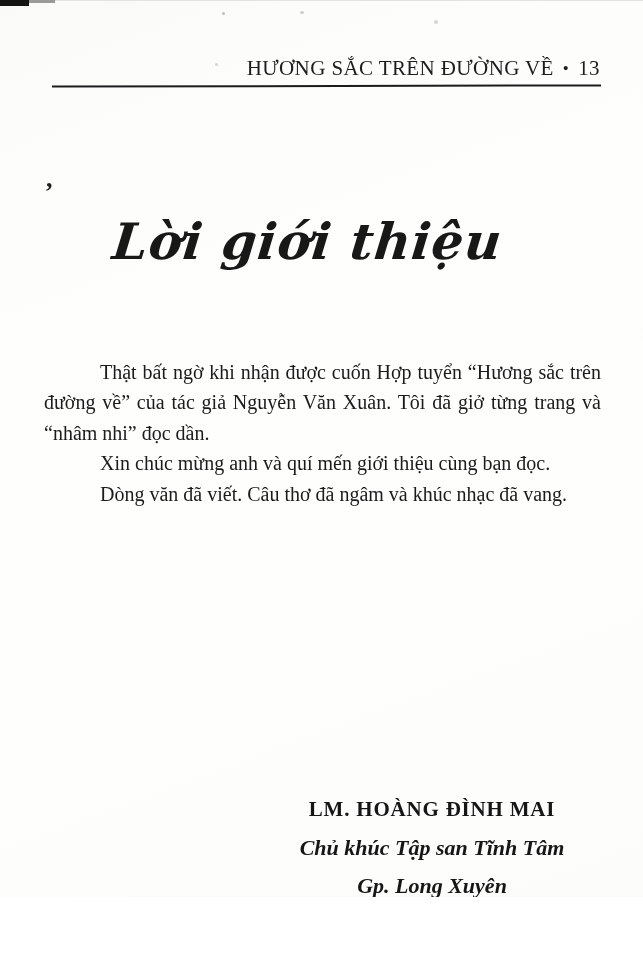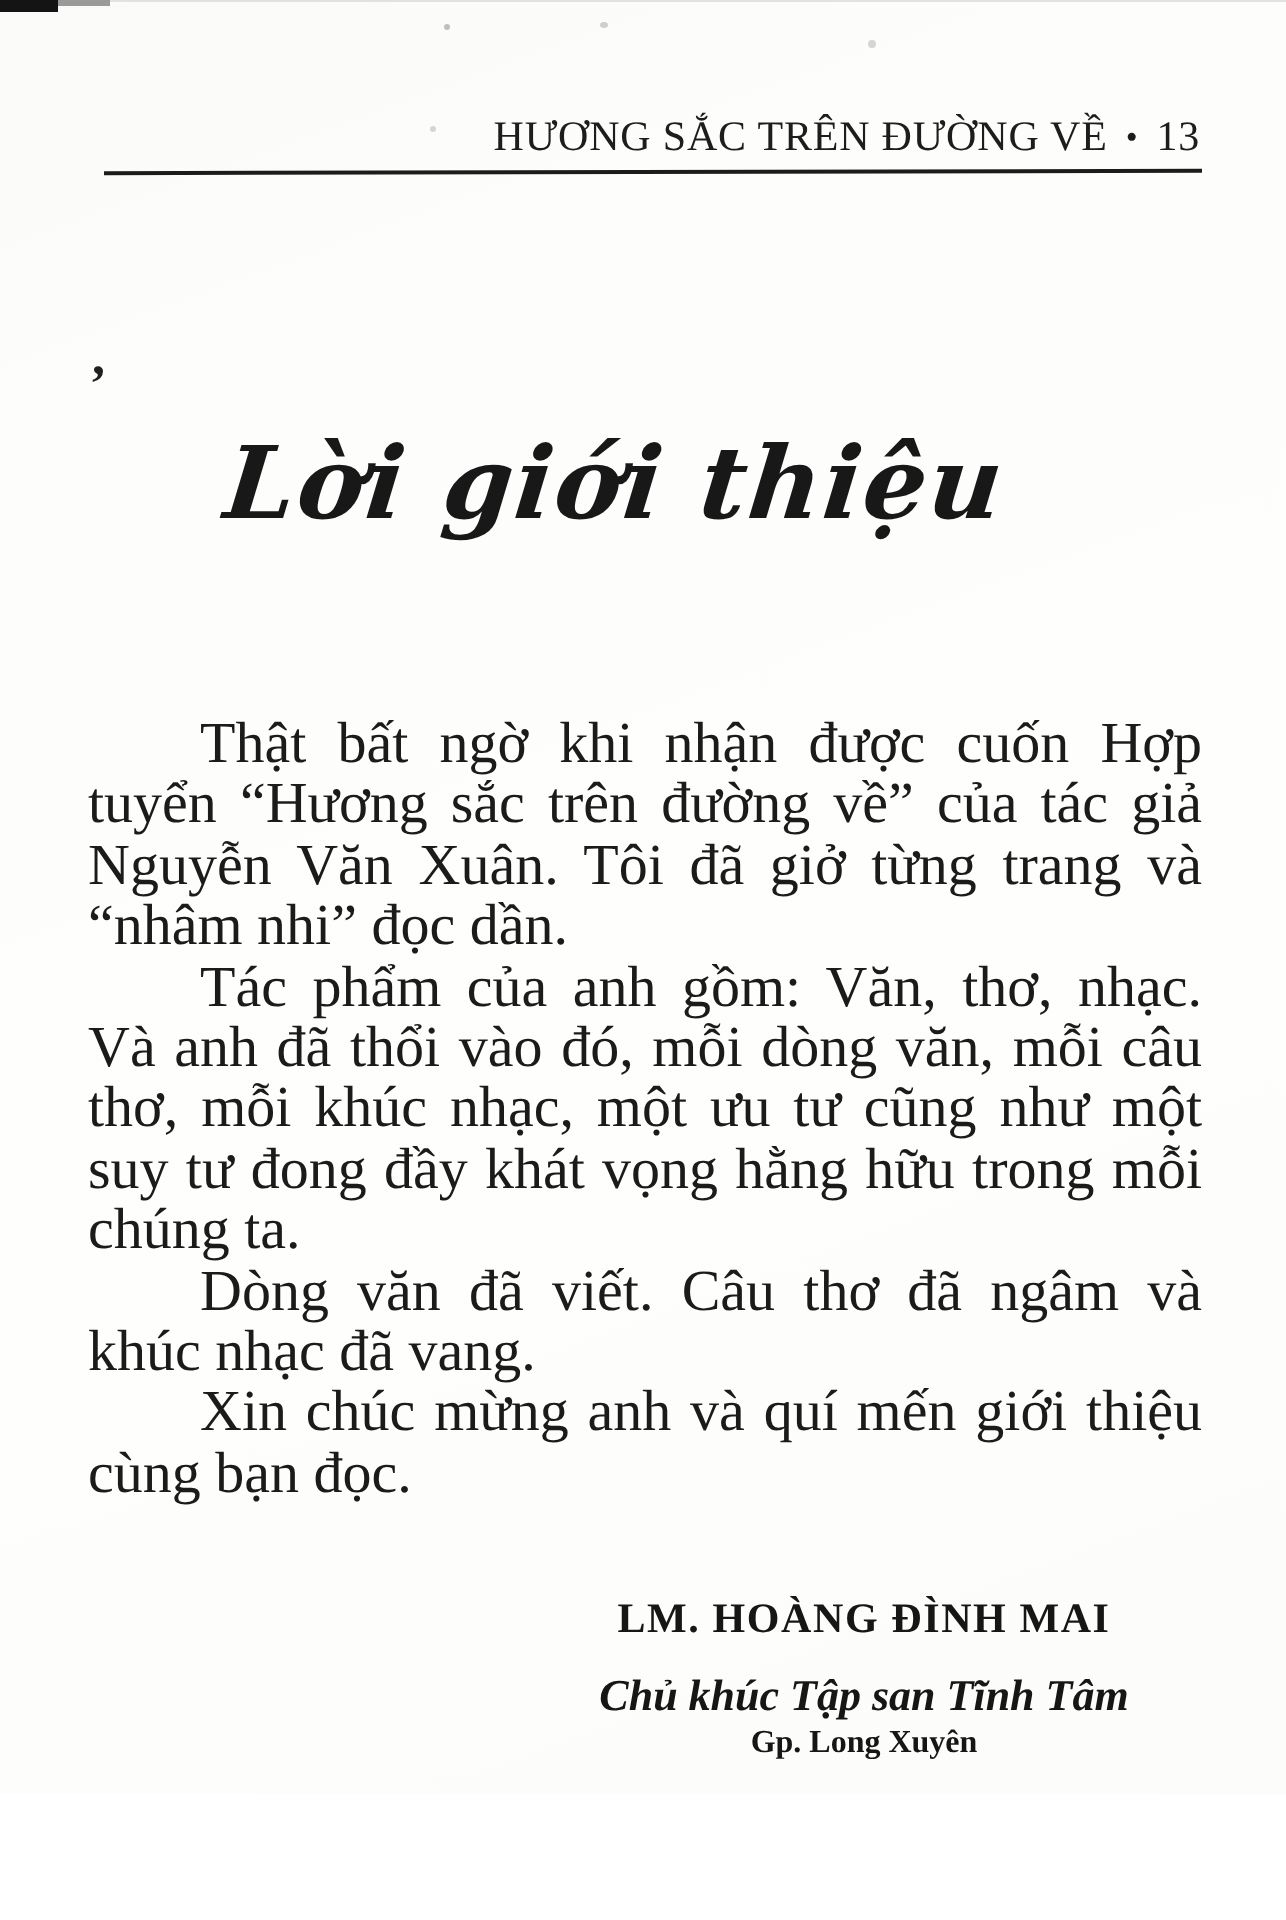--- a/index.html
+++ b/index.html
@@ -48,33 +48,33 @@
     position: absolute; top: 212px; left: 0; width: 100%;
     text-align: center; transform: translateX(-14px) skewX(-6deg);
     font-family: "DejaVu Serif", serif;
     font-style: italic; font-weight: bold;
     font-size: 50px; letter-spacing: 1px; color: #181818;
   }
 
   
   .body-text {
     position: absolute; top: 357px; left: 44px; width: 557px;
-    font-size: 29px; line-height: 30.4px;
+    font-size: 20px; line-height: 30.4px;
     text-align: justify; color: #1b1b1b;
   }
   .body-text p { text-indent: 56px; margin: 0; }
 
   
   .signature {
     position: absolute; top: 797px; left: 262px; width: 340px;
     text-align: center; color: #161616;
   }
   .sig-name { font-size: 21px; font-weight: bold; letter-spacing: 0.8px; white-space: nowrap; }
   .sig-role { margin-top: 13px; font-size: 22px; font-weight: bold; font-style: italic; white-space: nowrap; }
-  .sig-org  { margin-top: 2px;  font-size: 16px; font-weight: bold; white-space: nowrap; }
+  .sig-org  { margin-top: 12px;  font-size: 22px; font-weight: bold; font-style: italic; white-space: nowrap; }
 </style>
 </head>
 <body>
 
 <div class="page">
 
   <div class="top-hairline"></div>
   <div class="top-strip"></div>
   <div class="top-strip2"></div>
   <div class="speck s1"></div>
@@ -87,23 +87,22 @@
     <span>HƯƠNG SẮC TRÊN ĐƯỜNG VỀ</span><span class="sep">•</span><span>13</span>
   </div>
   <div class="header-rule"></div>
 
   <div class="stray-mark">,</div>
 
   <h1 class="script-title">Lời giới thiệu</h1>
 
   <div class="body-text">
     <p>Thật bất ngờ khi nhận được cuốn Hợp tuyển “Hương sắc trên đường về” của tác giả Nguyễn Văn Xuân. Tôi đã giở từng trang và “nhâm nhi” đọc dần.</p>
-    <p>Tác phẩm của anh gồm: Văn, thơ, nhạc. Và anh đã thổi vào đó, mỗi dòng văn, mỗi câu thơ, mỗi khúc nhạc, một ưu tư cũng như một suy tư đong đầy khát vọng hằng hữu trong mỗi chúng ta.</p>
+    <p>Xin chúc mừng anh và quí mến giới thiệu cùng bạn đọc.</p>
     <p>Dòng văn đã viết. Câu thơ đã ngâm và khúc nhạc đã vang.</p>
-    <p>Xin chúc mừng anh và quí mến giới thiệu cùng bạn đọc.</p>
   </div>
 
   <div class="signature">
     <div class="sig-name">LM. HOÀNG ĐÌNH MAI</div>
     <div class="sig-role">Chủ khúc Tập san Tĩnh Tâm</div>
     <div class="sig-org">Gp. Long Xuyên</div>
   </div>
 
 </div>
 

